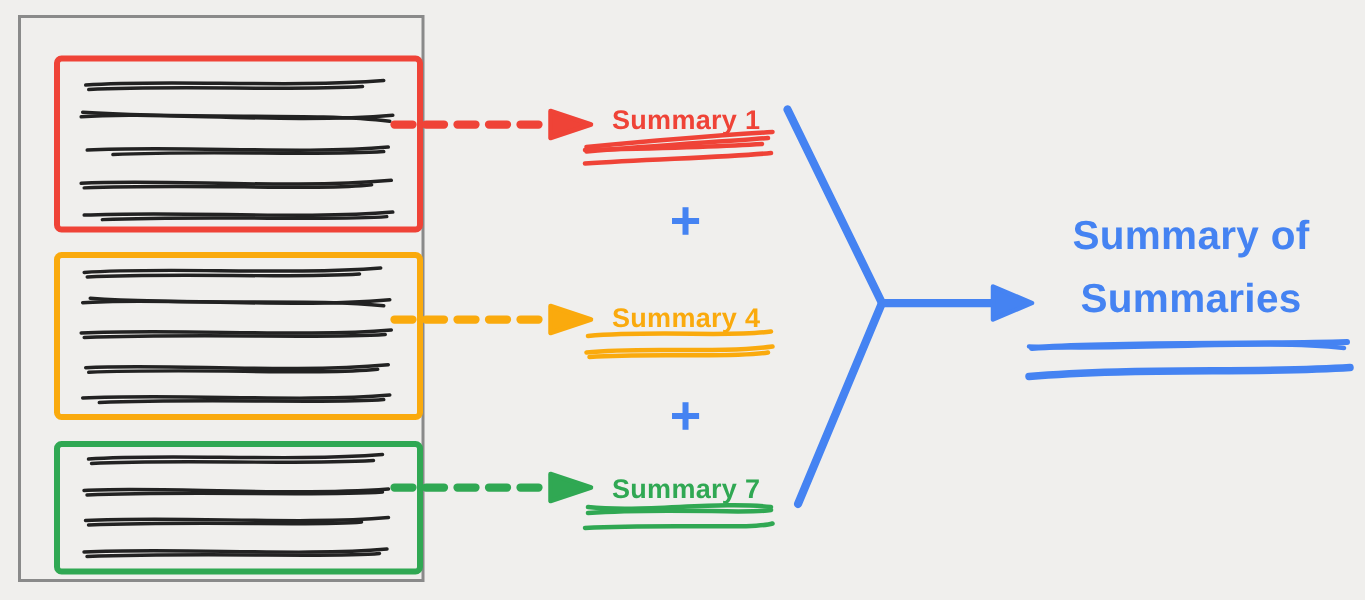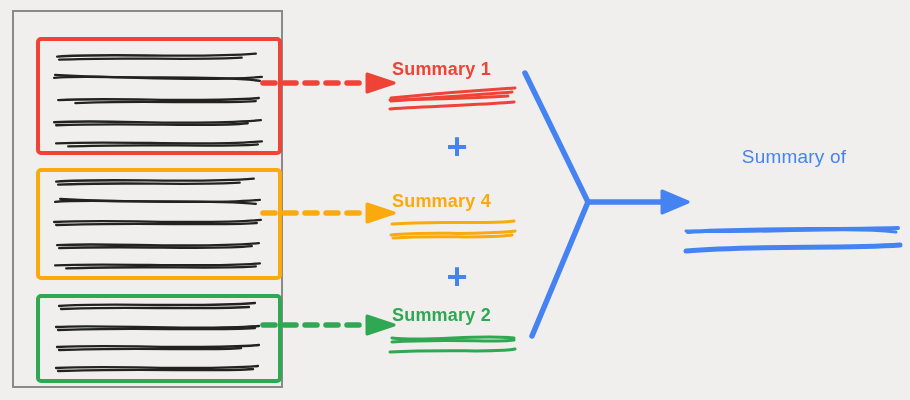--- a/index.html
+++ b/index.html
@@ -26,22 +26,22 @@
   .arrow-1{left:260px;top:70px;}
   .arrow-2{left:260px;top:200px;}
   .arrow-3{left:260px;top:312px;}
   .dash-red{stroke:var(--red);} .fill-red{fill:var(--red);stroke:var(--red);}
   .dash-orange{stroke:var(--orange);} .fill-orange{fill:var(--orange);stroke:var(--orange);}
   .dash-green{stroke:var(--green);} .fill-green{fill:var(--green);stroke:var(--green);}
   .dashline{stroke-width:5.5;stroke-linecap:round;fill:none;stroke-dasharray:12 9;}
   .arrowhead{stroke-width:3;stroke-linejoin:round;}
 
   
-  .slabel{position:absolute;left:392px;width:130px;font-size:18px;font-weight:600;
-          letter-spacing:.2px;white-space:nowrap;}
+  .slabel{position:absolute;left:408px;width:130px;font-size:18px;font-weight:600;
+          letter-spacing:.2px;white-space:nowrap;margin-top:11px;}
   .s1{top:59px;color:var(--red);}
   .s2{top:191px;color:var(--orange);}
   .s3{top:305px;color:var(--green);}
 
   
   .mini{position:absolute;width:130px;height:28px;}
   .mini1{left:388px;top:84px;}
   .mini2{left:388px;top:216px;}
   .mini3{left:388px;top:330px;}
   .scr{fill:none;stroke-width:3;stroke-linecap:round;}
@@ -53,21 +53,21 @@
   .plus1{left:440px;top:127px;}
   .plus2{left:440px;top:257px;}
 
   
   .converge{position:absolute;left:512px;top:58px;width:185px;height:290px;}
   .blue-stroke{stroke:var(--blue);stroke-width:5.5;stroke-linecap:round;fill:none;}
   .blue-fill{fill:var(--blue);stroke:var(--blue);stroke-width:3;stroke-linejoin:round;}
 
   
   .output-label{position:absolute;left:688px;top:136px;width:212px;text-align:center;
-        color:var(--blue);font-size:19px;font-weight:400;line-height:42px;letter-spacing:.2px;}
+        color:var(--blue);font-size:27px;font-weight:700;line-height:42px;letter-spacing:.2px;}
   .underline{position:absolute;left:682px;top:220px;width:224px;height:42px;}
   .scr-blue{stroke:var(--blue);fill:none;stroke-linecap:round;}
 </style>
 </head>
 <body>
 
 <div class="canvas">
 
   <div class="doc">
     <div class="chunk chunk-1">
@@ -145,38 +145,39 @@
   <div class="slabel s2">Summary 4</div>
   <svg class="mini mini2" viewBox="0 0 130 28">
     <g class="scr scr-orange">
       <path d="M4,8 C50,4 100,9 126,5"></path>
         <path d="M3,19 C40,15 90,20 127,15"></path>
       <path d="M5,22 C50,19 100,23 124,19"></path>
     </g>
   </svg>
   <div class="plus plus2">+</div>
 
-  <div class="slabel s3">Summary 2</div>
+  <div class="slabel s3">Summary 7</div>
   <svg class="mini mini3" viewBox="0 0 130 28">
     <g class="scr scr-green">
       <path d="M4,8 C40,12 90,4 126,8"></path>
         <path d="M4,12 C60,8 110,13 126,10"></path>
       <path d="M2,22 C60,19 115,23 127,19"></path>
     </g>
   </svg>
 
   <svg class="converge" viewBox="0 0 185 290">
     <path class="blue-stroke" d="M13,15 L76,144"></path>
     <path class="blue-stroke" d="M20,278 L76,144"></path>
     <path class="blue-stroke" d="M76,144 L150,144"></path>
     <path class="blue-fill" d="M150,133 L176,144 L150,155 Z"></path>
   </svg>
 
   <div class="output-label">
     <div>Summary of</div>
+    <div>Summaries</div>
   </div>
   <svg class="underline" viewBox="0 0 224 42">
     <g class="scr-blue">
       <path d="M6,12 C60,8 150,10 216,8" stroke-width="4"></path>
       <path d="M4,11 C70,14 160,6 214,12" stroke-width="3"></path>
       <path d="M4,31 C70,25 160,29 218,25" stroke-width="5"></path>
     </g>
   </svg>
 
 </div>

